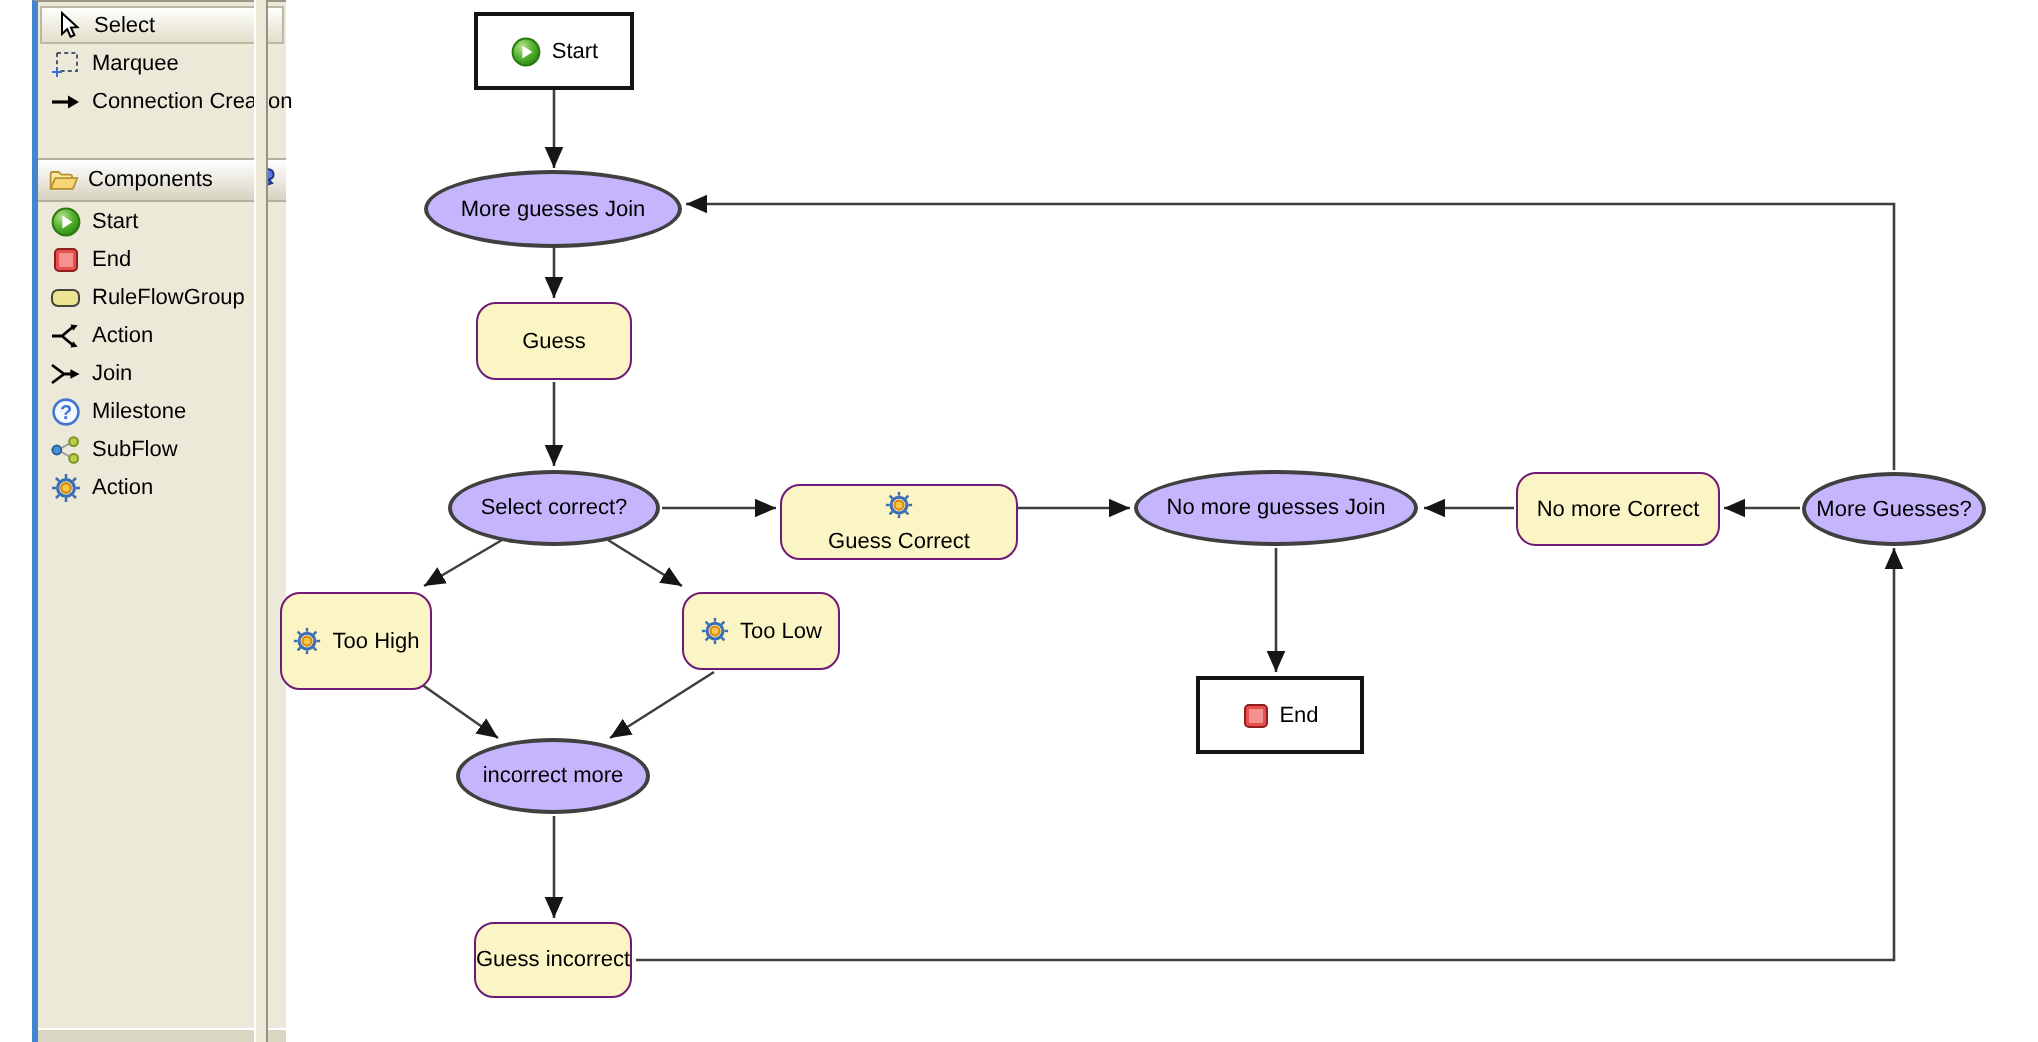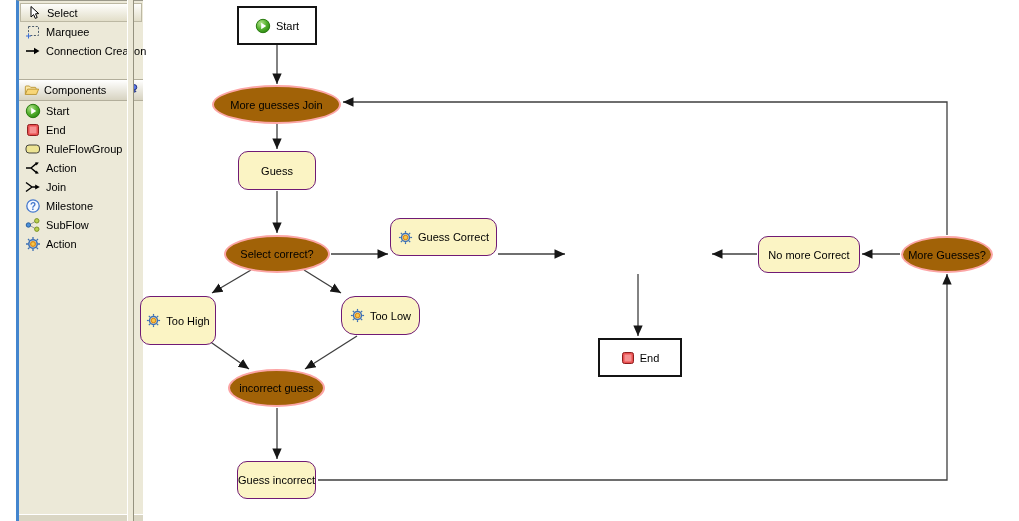--- a/index.html
+++ b/index.html
@@ -22,21 +22,21 @@
 
   .sash{position:absolute;left:127px;top:0;bottom:0;width:7px;box-sizing:border-box;
     background:#ECE9D8;border-left:1px solid #FFFFFF;border-right:1px solid #95927F;}
 
   
   #edges{position:absolute;left:0;top:0;pointer-events:none;z-index:1;}
   .node{position:absolute;display:flex;align-items:center;justify-content:center;gap:5px;
     box-sizing:border-box;z-index:2;cursor:default;}
   .shape-rect{background:#FFFFFF;border:2px solid #141414;}
   .shape-round{background:#FBF4C4;border:1px solid #701a75;border-radius:10px;}
-  .shape-ellipse{background:#a16207;border:2px solid #fca5a5;border-radius:50%;}
+  .shape-ellipse{background:#c4b5fd;border:2px solid #404040;border-radius:50%;}
   .nlabel{white-space:nowrap;}
   .nicon{display:flex;align-items:center;justify-content:center;}
 </style>
 </head>
 <body>
 
 <div id="app">
 
   <svg id="edges" width="1019" height="521">
     <defs>
@@ -223,39 +223,42 @@
     </div>
     <div class="node shape-ellipse" style="left: 212px; top: 85px; width: 129px; height: 39px;">
       <span class="nlabel">More guesses Join</span>
     </div>
     <div class="node shape-round" style="left: 238px; top: 151px; width: 78px; height: 39px;">
       <span class="nlabel">Guess</span>
     </div>
     <div class="node shape-ellipse" style="left: 224px; top: 235px; width: 106px; height: 38px;">
       <span class="nlabel">Select correct?</span>
     </div>
-    <div class="node shape-round" style="left: 390px; top: 218px; width: 107px; height: 38px;">
+    <div class="node shape-round" style="left: 390px; top: 242px; width: 119px; height: 38px; flex-direction: column;">
       <span class="nicon">
         <svg width="15" height="15" viewBox="0 0 16 16">
           <g stroke="#3B6FB5" stroke-width="1.3">
             <line x1="8" y1="1" x2="8" y2="3"></line>
             <line x1="8" y1="13" x2="8" y2="15"></line>
             <line x1="1" y1="8" x2="3" y2="8"></line>
             <line x1="13" y1="8" x2="15" y2="8"></line>
             <line x1="3" y1="3" x2="4.6" y2="4.6"></line>
             <line x1="11.4" y1="11.4" x2="13" y2="13"></line>
             <line x1="3" y1="13" x2="4.6" y2="11.4"></line>
             <line x1="11.4" y1="4.6" x2="13" y2="3"></line>
           </g>
           <circle cx="8" cy="8" r="4.2" fill="none" stroke="#3B6FB5" stroke-width="1.6"></circle>
           <circle cx="8" cy="8" r="2.4" fill="#F9C846" stroke="#D98A1F" stroke-width="1.2"></circle>
         </svg>
       </span>
       <span class="nlabel">Guess Correct</span>
     </div>
+    <div class="node shape-ellipse" style="left: 567px; top: 235px; width: 142px; height: 38px;">
+      <span class="nlabel">No more guesses Join</span>
+    </div>
     <div class="node shape-rect" style="left: 598px; top: 338px; width: 84px; height: 39px;">
       <span class="nicon">
         <svg width="14" height="14" viewBox="0 0 14 14">
           <rect x="1.5" y="1.5" width="11" height="11" rx="2" fill="#E84F4F" stroke="#8E1F1F"></rect>
           <rect x="3.5" y="3.5" width="7" height="7" fill="#F59191"></rect>
         </svg>
       </span>
       <span class="nlabel">End</span>
     </div>
     <div class="node shape-round" style="left: 758px; top: 236px; width: 102px; height: 37px;">
@@ -276,38 +279,38 @@
             <line x1="11.4" y1="11.4" x2="13" y2="13"></line>
             <line x1="3" y1="13" x2="4.6" y2="11.4"></line>
             <line x1="11.4" y1="4.6" x2="13" y2="3"></line>
           </g>
           <circle cx="8" cy="8" r="4.2" fill="none" stroke="#3B6FB5" stroke-width="1.6"></circle>
           <circle cx="8" cy="8" r="2.4" fill="#F9C846" stroke="#D98A1F" stroke-width="1.2"></circle>
         </svg>
       </span>
       <span class="nlabel">Too High</span>
     </div>
-    <div class="node shape-round" style="left: 341px; top: 296px; width: 79px; height: 39px; border-radius: 14px;">
+    <div class="node shape-round" style="left: 341px; top: 296px; width: 79px; height: 39px;">
       <span class="nicon">
         <svg width="15" height="15" viewBox="0 0 16 16">
           <g stroke="#3B6FB5" stroke-width="1.3">
             <line x1="8" y1="1" x2="8" y2="3"></line>
             <line x1="8" y1="13" x2="8" y2="15"></line>
             <line x1="1" y1="8" x2="3" y2="8"></line>
             <line x1="13" y1="8" x2="15" y2="8"></line>
             <line x1="3" y1="3" x2="4.6" y2="4.6"></line>
             <line x1="11.4" y1="11.4" x2="13" y2="13"></line>
             <line x1="3" y1="13" x2="4.6" y2="11.4"></line>
             <line x1="11.4" y1="4.6" x2="13" y2="3"></line>
           </g>
           <circle cx="8" cy="8" r="4.2" fill="none" stroke="#3B6FB5" stroke-width="1.6"></circle>
           <circle cx="8" cy="8" r="2.4" fill="#F9C846" stroke="#D98A1F" stroke-width="1.2"></circle>
         </svg>
       </span>
       <span class="nlabel">Too Low</span>
     </div>
     <div class="node shape-ellipse" style="left: 228px; top: 369px; width: 97px; height: 38px;">
-      <span class="nlabel">incorrect guess</span>
+      <span class="nlabel">incorrect more</span>
     </div>
     <div class="node shape-round" style="left: 237px; top: 461px; width: 79px; height: 38px;">
       <span class="nlabel">Guess incorrect</span>
     </div>
   </div>
 
 </body></html>

